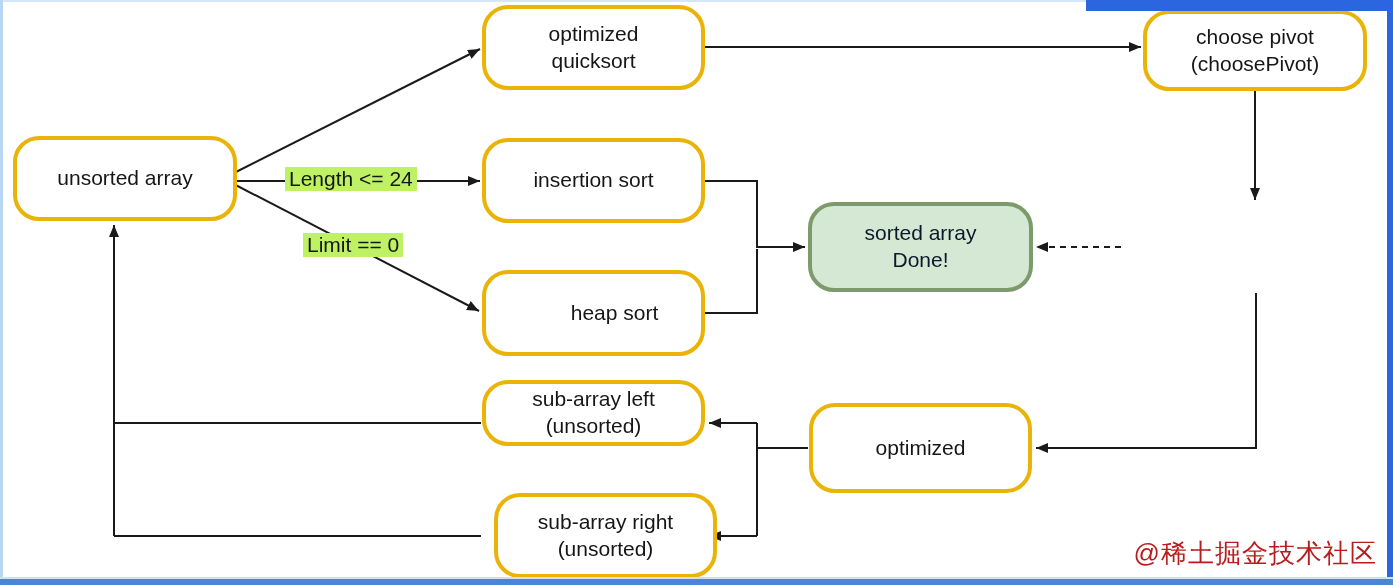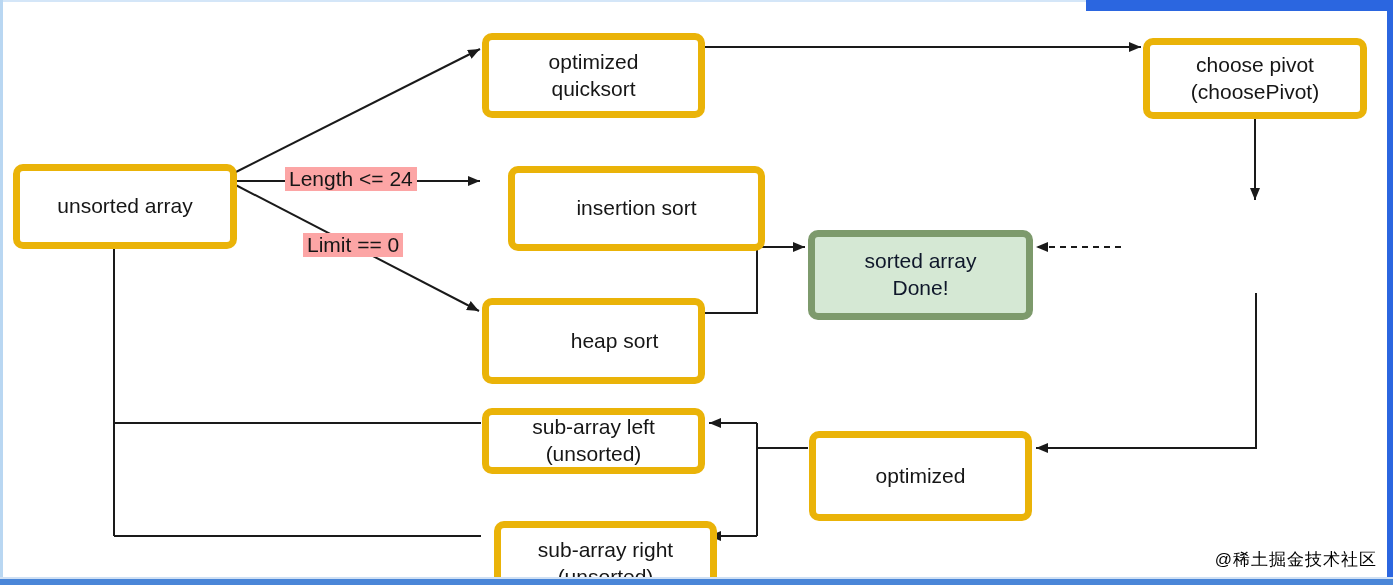--- a/index.html
+++ b/index.html
@@ -36,61 +36,60 @@
     background: #cfe0f4;
   }
   .edge-bottom {
     position: absolute; left: 0; top: 579px; width: 1393px; height: 6px;
     background: #4a86d8;
   }
   
   .node {
     position: absolute;
     box-sizing: border-box;
-    border: 7px solid #eab308;
-    border-radius: 10px;
+    border: 4px solid #eab308;
+    border-radius: 26px;
     background: #ffffff;
     display: flex;
     align-items: center;
     justify-content: center;
     text-align: center;
     font-size: 21px;
     line-height: 1.28;
     color: #161616;
     white-space: pre-line;
-    margin-top: 28px;
   }
   .node.green {
     background: #d5e8d4;
     border-color: #7d9a6c;
     color: #0f172a;
   }
   .node.yellow {
     background: #fff2cc;
     border-color: #d6b656;
     color: #1b1b1b;
   }
   
   .edge-label {
     position: absolute;
-    background: #fca5a5;
+    background: #bef264;
     font-size: 21px;
     color: #161616;
     padding: 0 4px;
     white-space: nowrap;
   }
   
   #edges { position: absolute; left: 0; top: 0; }
   
   .watermark {
     position: absolute;
     right: 16px;
     bottom: 14px;
-    font-size: 17px;
-    color: #000000;
+    font-size: 26px;
+    color: #b91c1c;
     letter-spacing: 1px;
   }
 </style>
 </head>
 <body>
 
 <div id="stage">
 
   <svg id="edges" width="1393" height="585" viewBox="0 0 1393 585">
     <defs>
@@ -134,21 +133,21 @@
   </svg>
 
   <div class="node" style="left:13px; top:136px; width:224px; height:85px;">unsorted array</div>
 
   <div class="node" style="left:482px; top:5px; width:223px; height:85px;">optimized
 quicksort</div>
 
   <div class="node" style="left:1143px; top:10px; width:224px; height:81px;text-align:center;">choose pivot
 (choosePivot)</div>
 
-  <div class="node" style="left:508px; top:138px; width:257px; height:85px;">insertion sort</div>
+  <div class="node" style="left:482px; top:138px; width:223px; height:85px;">insertion sort</div>
 
   <div class="node" style="left:482px; top:270px; width:223px; height:86px;padding-left:42px;">heap sort</div>
 
   <div class="node green" style="left:808px; top:202px; width:225px; height:90px;">sorted array
 Done!</div>
 
 
   <div class="node" style="left:809px; top:403px; width:223px; height:90px;">optimized</div>
 
   <div class="node" style="left:482px; top:380px; width:223px; height:66px;">sub-array left

